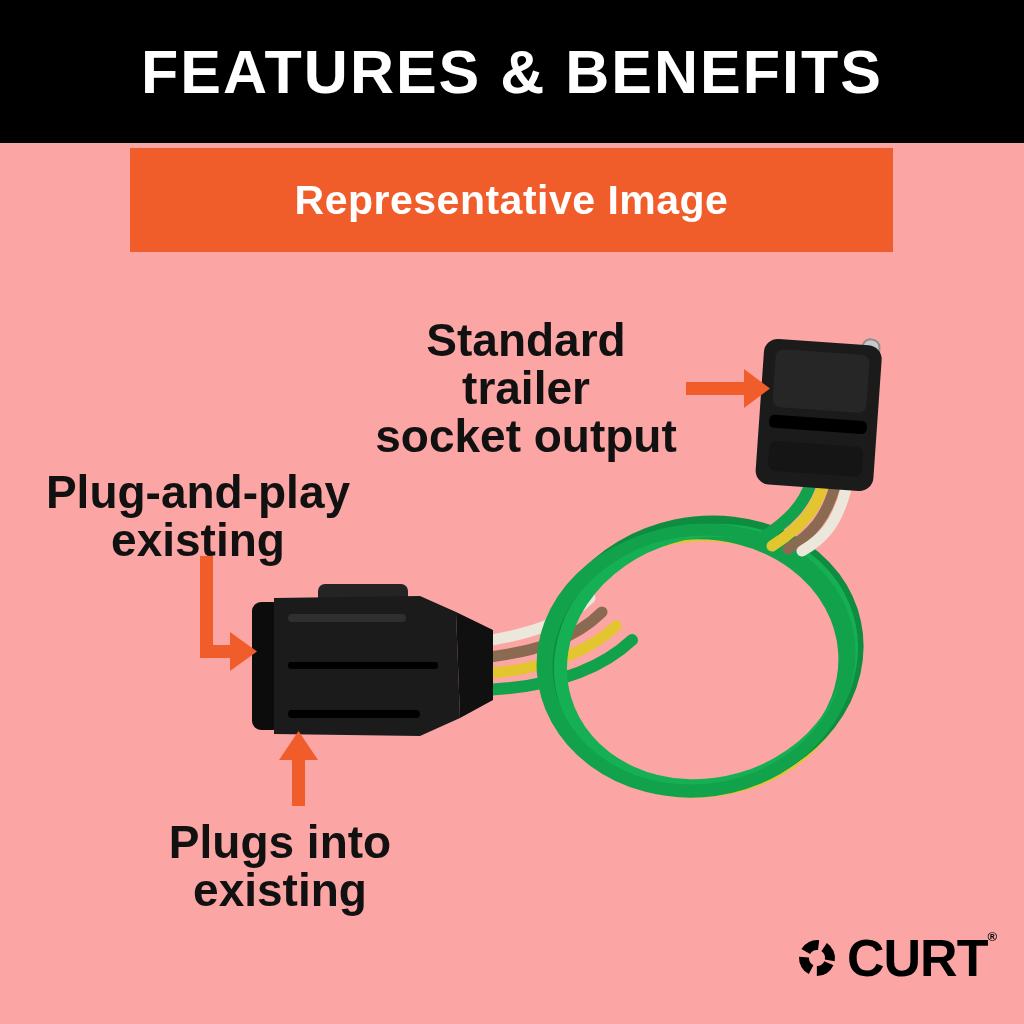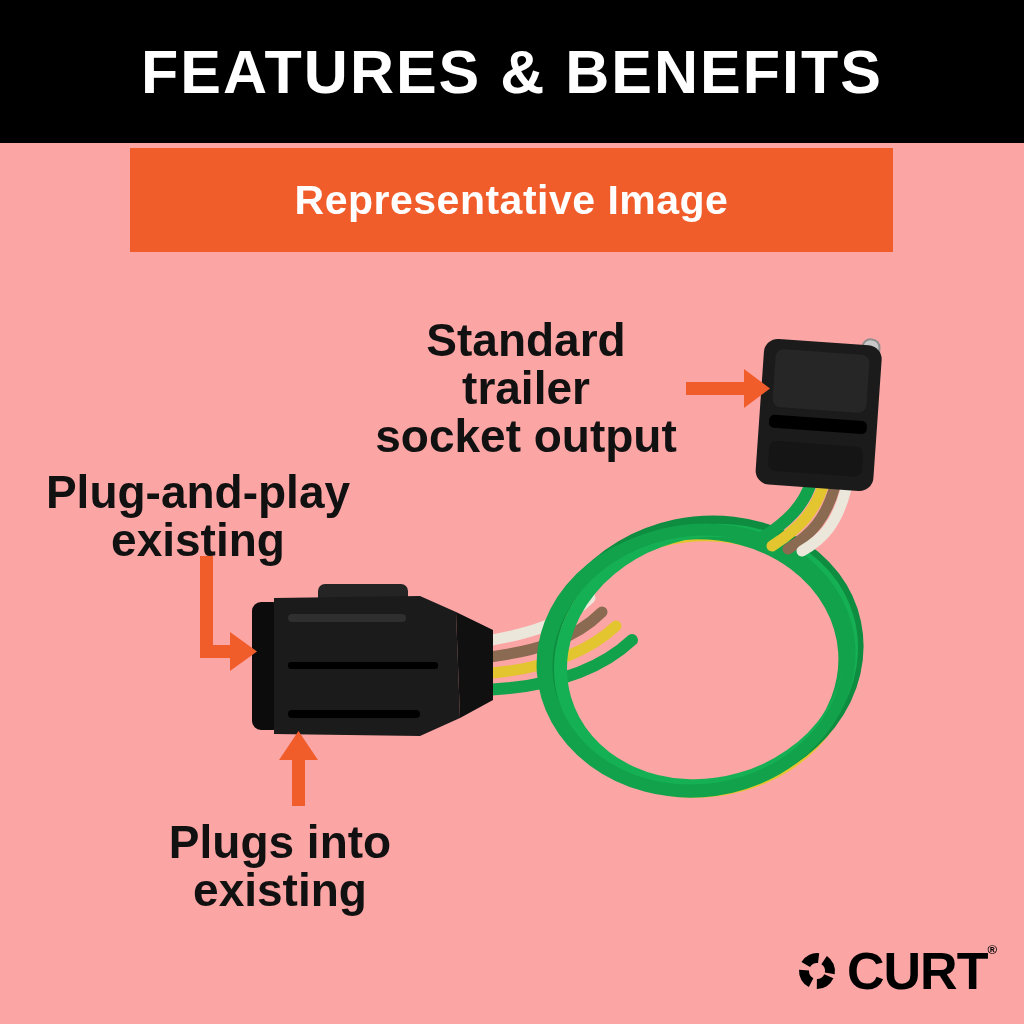--- a/index.html
+++ b/index.html
@@ -24,21 +24,21 @@
   }
   .callout{
     position:absolute;text-align:center;color:#111111;font-weight:700;
     font-size:46px;line-height:48px;letter-spacing:0px;
   }
   .callout-output{left:368px;top:316px;width:316px;}
   .callout-connector{left:40px;top:468px;width:316px;}
   .callout-socket{left:80px;top:796px;width:400px;margin-top:22px;}
   #art{position:absolute;left:0;top:0;width:1024px;height:1024px;}
   .logo{
-    position:absolute;right:28px;bottom:27px;display:flex;align-items:center;gap:8px;
+    position:absolute;right:28px;bottom:40px;display:flex;align-items:center;gap:8px;
   }
   .logo-text{
     font-size:52px;font-weight:800;color:#000;letter-spacing:-1px;line-height:1;
     position:relative;
   }
   .logo-reg{
     font-size:13px;font-weight:700;color:#000;vertical-align:top;position:relative;top:-2px;
   }
 </style>
 </head>

